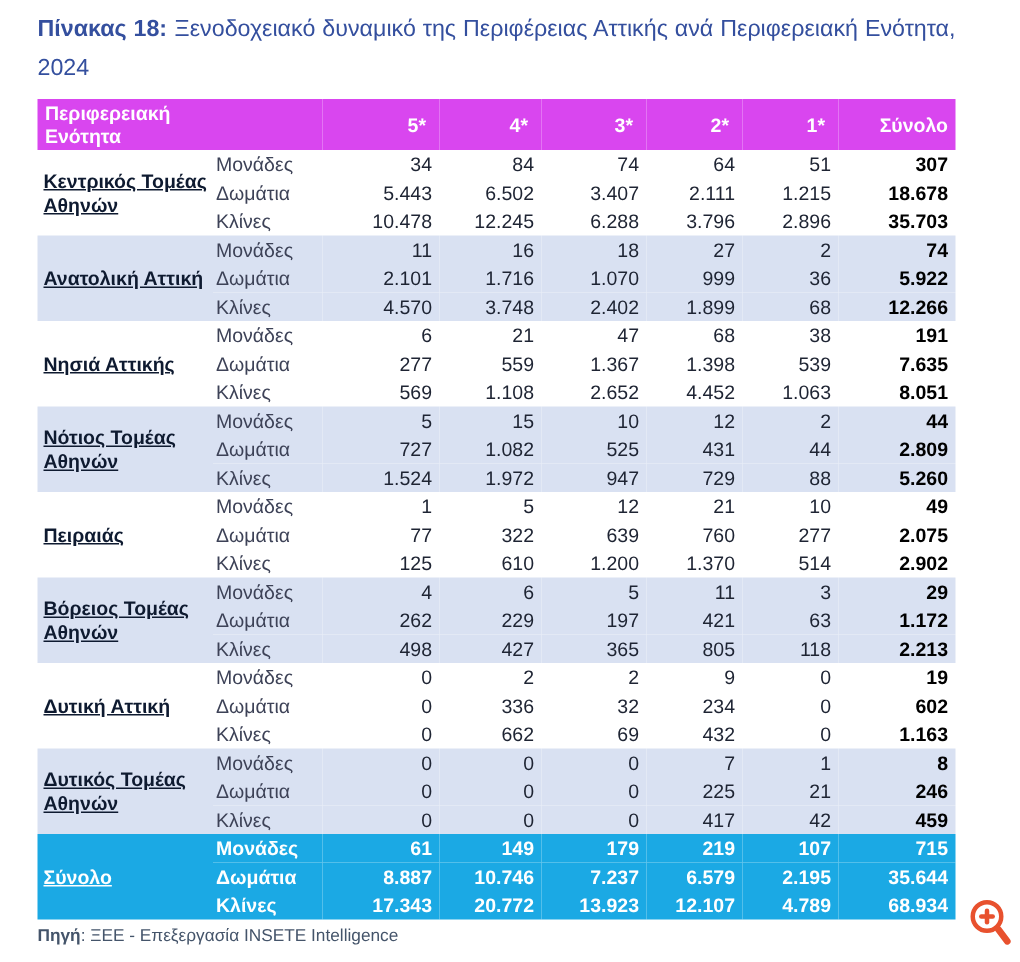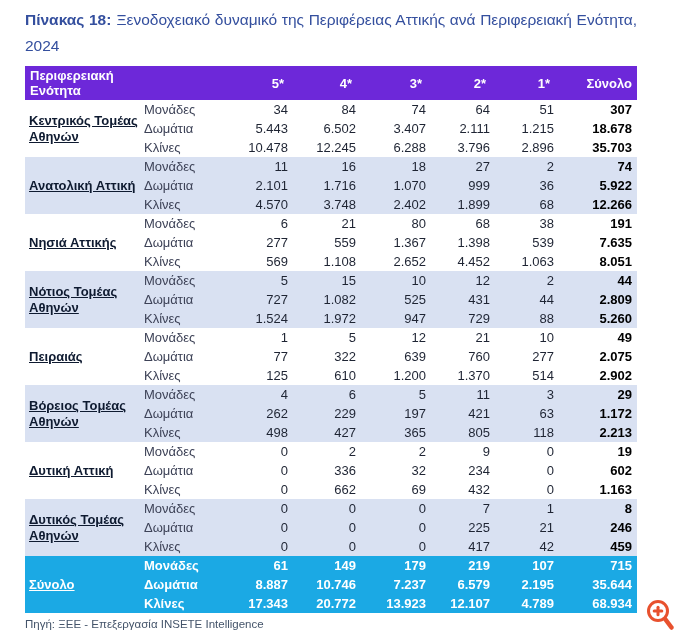--- a/index.html
+++ b/index.html
@@ -9,38 +9,38 @@
 
   .title { width:612px; color:#344F9E; font-size:15.5px; line-height:26px;
            text-align:justify; margin-bottom:7px; }
   .title .title-bold { font-weight:bold; margin-right:5px; }
 
   table { border-collapse:collapse; table-layout:fixed; width:612px; }
   col.c-region { width:117px; } col.c-metric { width:73px; }
   col.c-s5 { width:78px; } col.c-s4 { width:68px; } col.c-s3 { width:70px; }
   col.c-s2 { width:64px; } col.c-s1 { width:64px; } col.c-tot { width:78px; }
 
-  thead th { background:#6d28d9; color:#ffffff; font-size:13px; height:34px;
+  thead th { background:#d946ef; color:#ffffff; font-size:13px; height:34px;
              font-weight:bold; vertical-align:middle; }
   th.region-head { text-align:left; padding-left:5px; }
   th.region-head div { width:110px; line-height:15px; }
   th.star { text-align:right; padding-right:9px; }
   th.total-head { text-align:right; padding-right:5px; }
 
   tbody td { height:19px; font-size:13px; line-height:19px; white-space:nowrap; }
   td.region { font-weight:bold; color:#0E1A30; text-align:left; padding-left:4px;
               line-height:16px; white-space:normal; vertical-align:middle;text-decoration:underline; }
   td.metric { color:#3D4257; text-align:left; padding-left:2px; }
   td.num { color:#1E2433; text-align:right; padding-right:5px; }
   td.grand { font-weight:bold; color:#000000; }
   tr.shaded td { background:#D9E1F2; }
   tr.total td { background:#1BA9E4; color:#ffffff; font-weight:bold; }
 
   .source { margin-top:5px; font-size:11.5px; color:#44546A; }
-  .source .source-bold { font-weight:normal; }
+  .source .source-bold { font-weight:bold; }
 
   .zoom-btn { position:absolute; left:645px; top:598px; width:32px; height:38px;
               background:transparent; border:none; cursor:pointer; }
 </style>
 </head>
 <body>
 
 <div class="page">
 
   <div class="title">
@@ -126,21 +126,21 @@
           <td class="num">2.402</td>
           <td class="num">1.899</td>
           <td class="num">68</td>
           <td class="num grand">12.266</td>
         </tr>
         <tr>
           <td rowspan="3" class="region">Νησιά Αττικής</td>
           <td class="metric">Μονάδες</td>
           <td class="num">6</td>
           <td class="num">21</td>
-          <td class="num">80</td>
+          <td class="num">47</td>
           <td class="num">68</td>
           <td class="num">38</td>
           <td class="num grand">191</td>
         </tr>
         <tr>
           <td class="metric">Δωμάτια</td>
           <td class="num">277</td>
           <td class="num">559</td>
           <td class="num">1.367</td>
           <td class="num">1.398</td>

